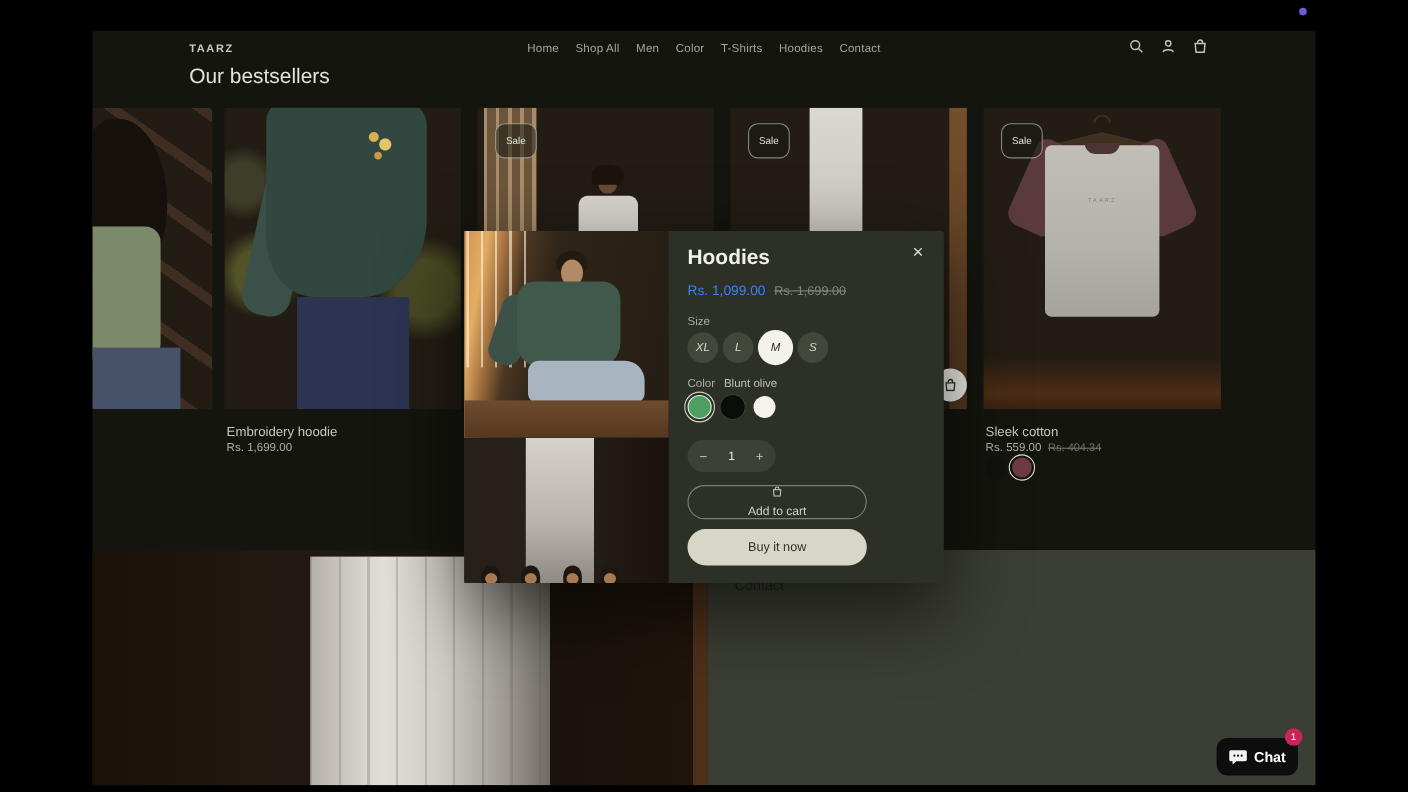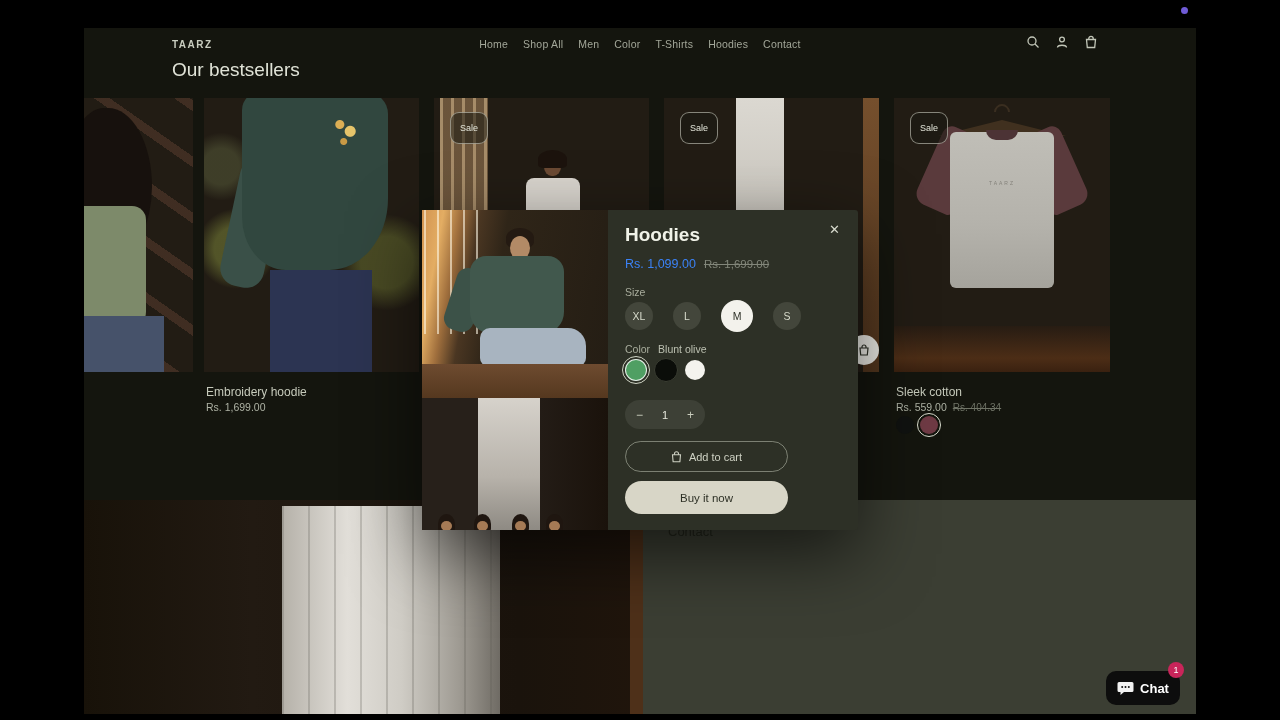--- a/index.html
+++ b/index.html
@@ -142,39 +142,39 @@
     background:#a57a55; display:block; }
 
   .mpanel { position:relative; flex:1; }
   .mclose { position:absolute; right:14px; top:8px; font-size:13px; color:#d9dccf; cursor:pointer; padding:4px; }
   .mtitle { position:absolute; left:17px; top:14px; font-size:19px; font-weight:bold; color:#f0f2e8; }
   .mprice-row { position:absolute; left:17px; top:47px; display:flex; align-items:baseline; }
   .mprice { font-size:12.5px; color:#3b82f6; }
   .mcompare { font-size:11.5px; color:#82867a; text-decoration:line-through; margin-left:8px; }
   .mlabel { font-size:10.5px; color:#a8ac9c; }
   .msize-label { position:absolute; left:17px; top:76px; }
-  .msizes { position:absolute; left:17px; top:90px; display:flex; align-items:center; gap:20px; }
+  .msizes { position:absolute; left:17px; top:90px; display:flex; align-items:center; gap:4px;font-style:italic; }
   .size-pill { width:28px; height:28px; border-radius:50%; background:#43463b; color:#d7dacb;
     font-size:10.5px; display:flex; align-items:center; justify-content:center; cursor:pointer; }
   .size-pill.sel { width:32px; height:32px; background:#f3f2ec; color:#2e3127; }
   .mcolor-row { position:absolute; left:17px; top:133px; display:flex; gap:8px; }
   .mcolor-val { font-size:10.5px; color:#bcc0b1; }
   .mswatches { position:absolute; left:17px; top:148px; display:flex; align-items:center; gap:7px; }
   .msw { border-radius:50%; display:inline-block; }
   .msw.green { width:22px; height:22px; border:1px solid rgba(255,255,255,.85);
     outline:1px solid #cfd3c4; outline-offset:2px; }
   .msw.black { width:24px; height:24px; border:1px solid #3a3d32; }
   .msw.white { width:20px; height:20px; }
   .stepper { position:absolute; left:17px; top:190px; width:80px; height:29px; border-radius:15px;
     background:#3d4036; display:flex; align-items:center; justify-content:space-between; padding:0 11px; }
   .stepper .op { font-size:12px; color:#c9ccbd; cursor:pointer; }
   .stepper .qty { font-size:11px; color:#e6e8dc; }
   .btn-add { position:absolute; left:17px; top:231px; width:163px; height:31px; border-radius:16px;
     border:1px solid rgba(190,194,178,.55); background:transparent; display:flex; gap:7px;
-    align-items:center; justify-content:center; cursor:pointer; }
+    align-items:center; justify-content:center; cursor:pointer;flex-direction:column; }
   .btn-add span { font-size:11px; color:#ced1c3; }
   .btn-buy { position:absolute; left:17px; top:271px; width:163px; height:33px; border-radius:17px;
     background:#d8d6c7; display:flex; align-items:center; justify-content:center; cursor:pointer; }
   .btn-buy span { font-size:11.5px; color:#2e3126; }
 
   
   .chat { position:absolute; left:1106px; top:671px; width:74px; height:34px; border-radius:10px;
     background:#0d0d0d; z-index:60; display:flex; align-items:center; justify-content:center; gap:6px;
     cursor:pointer; }
   .chat .lbl { color:#fff; font-size:13px; font-weight:bold; }

